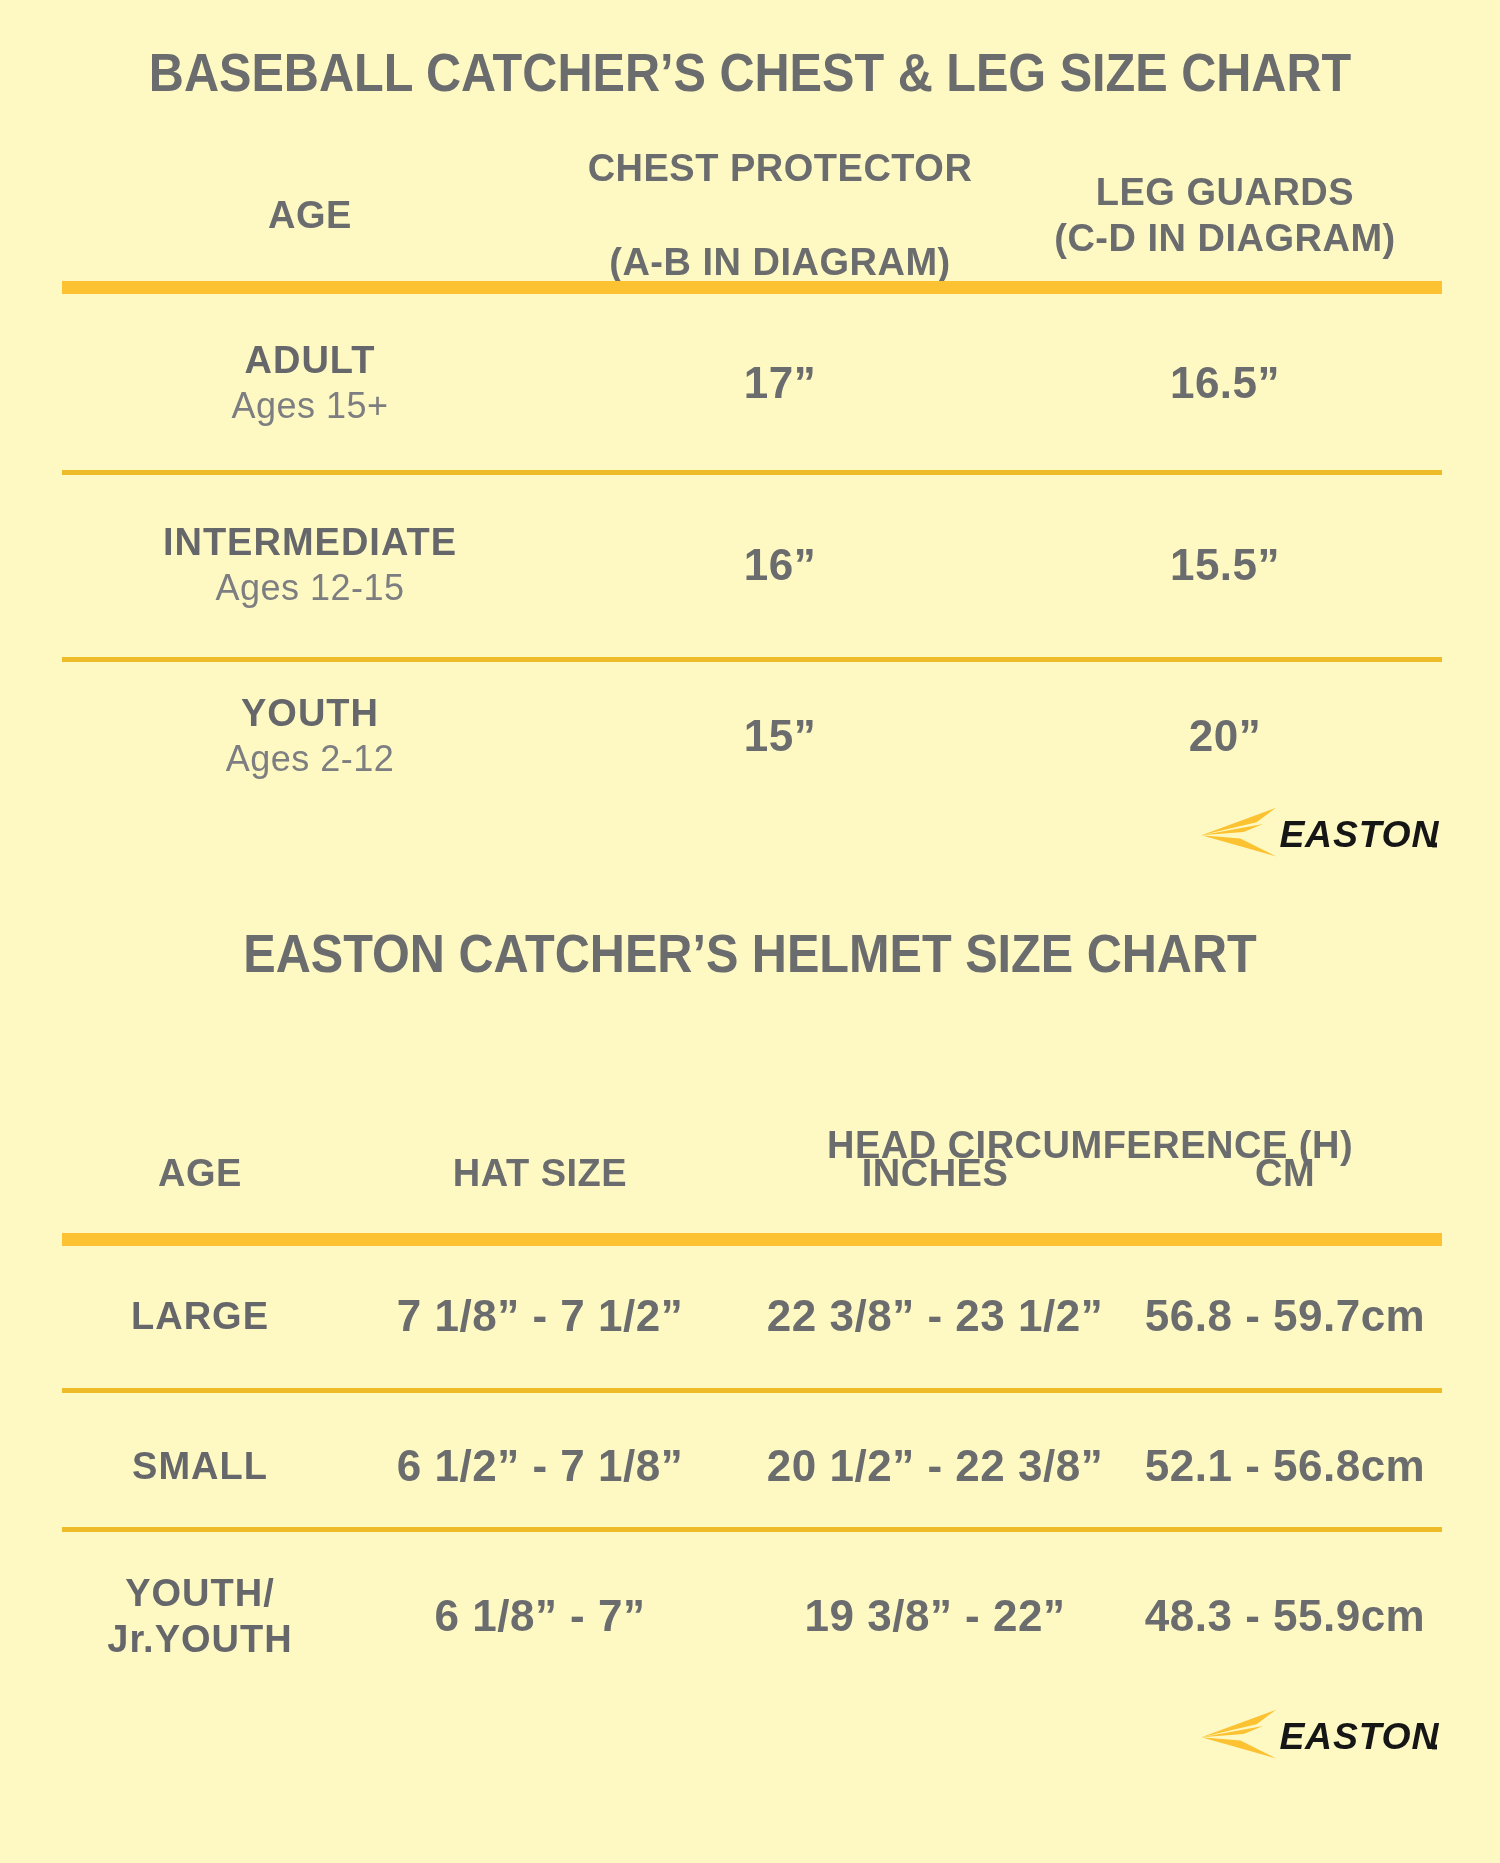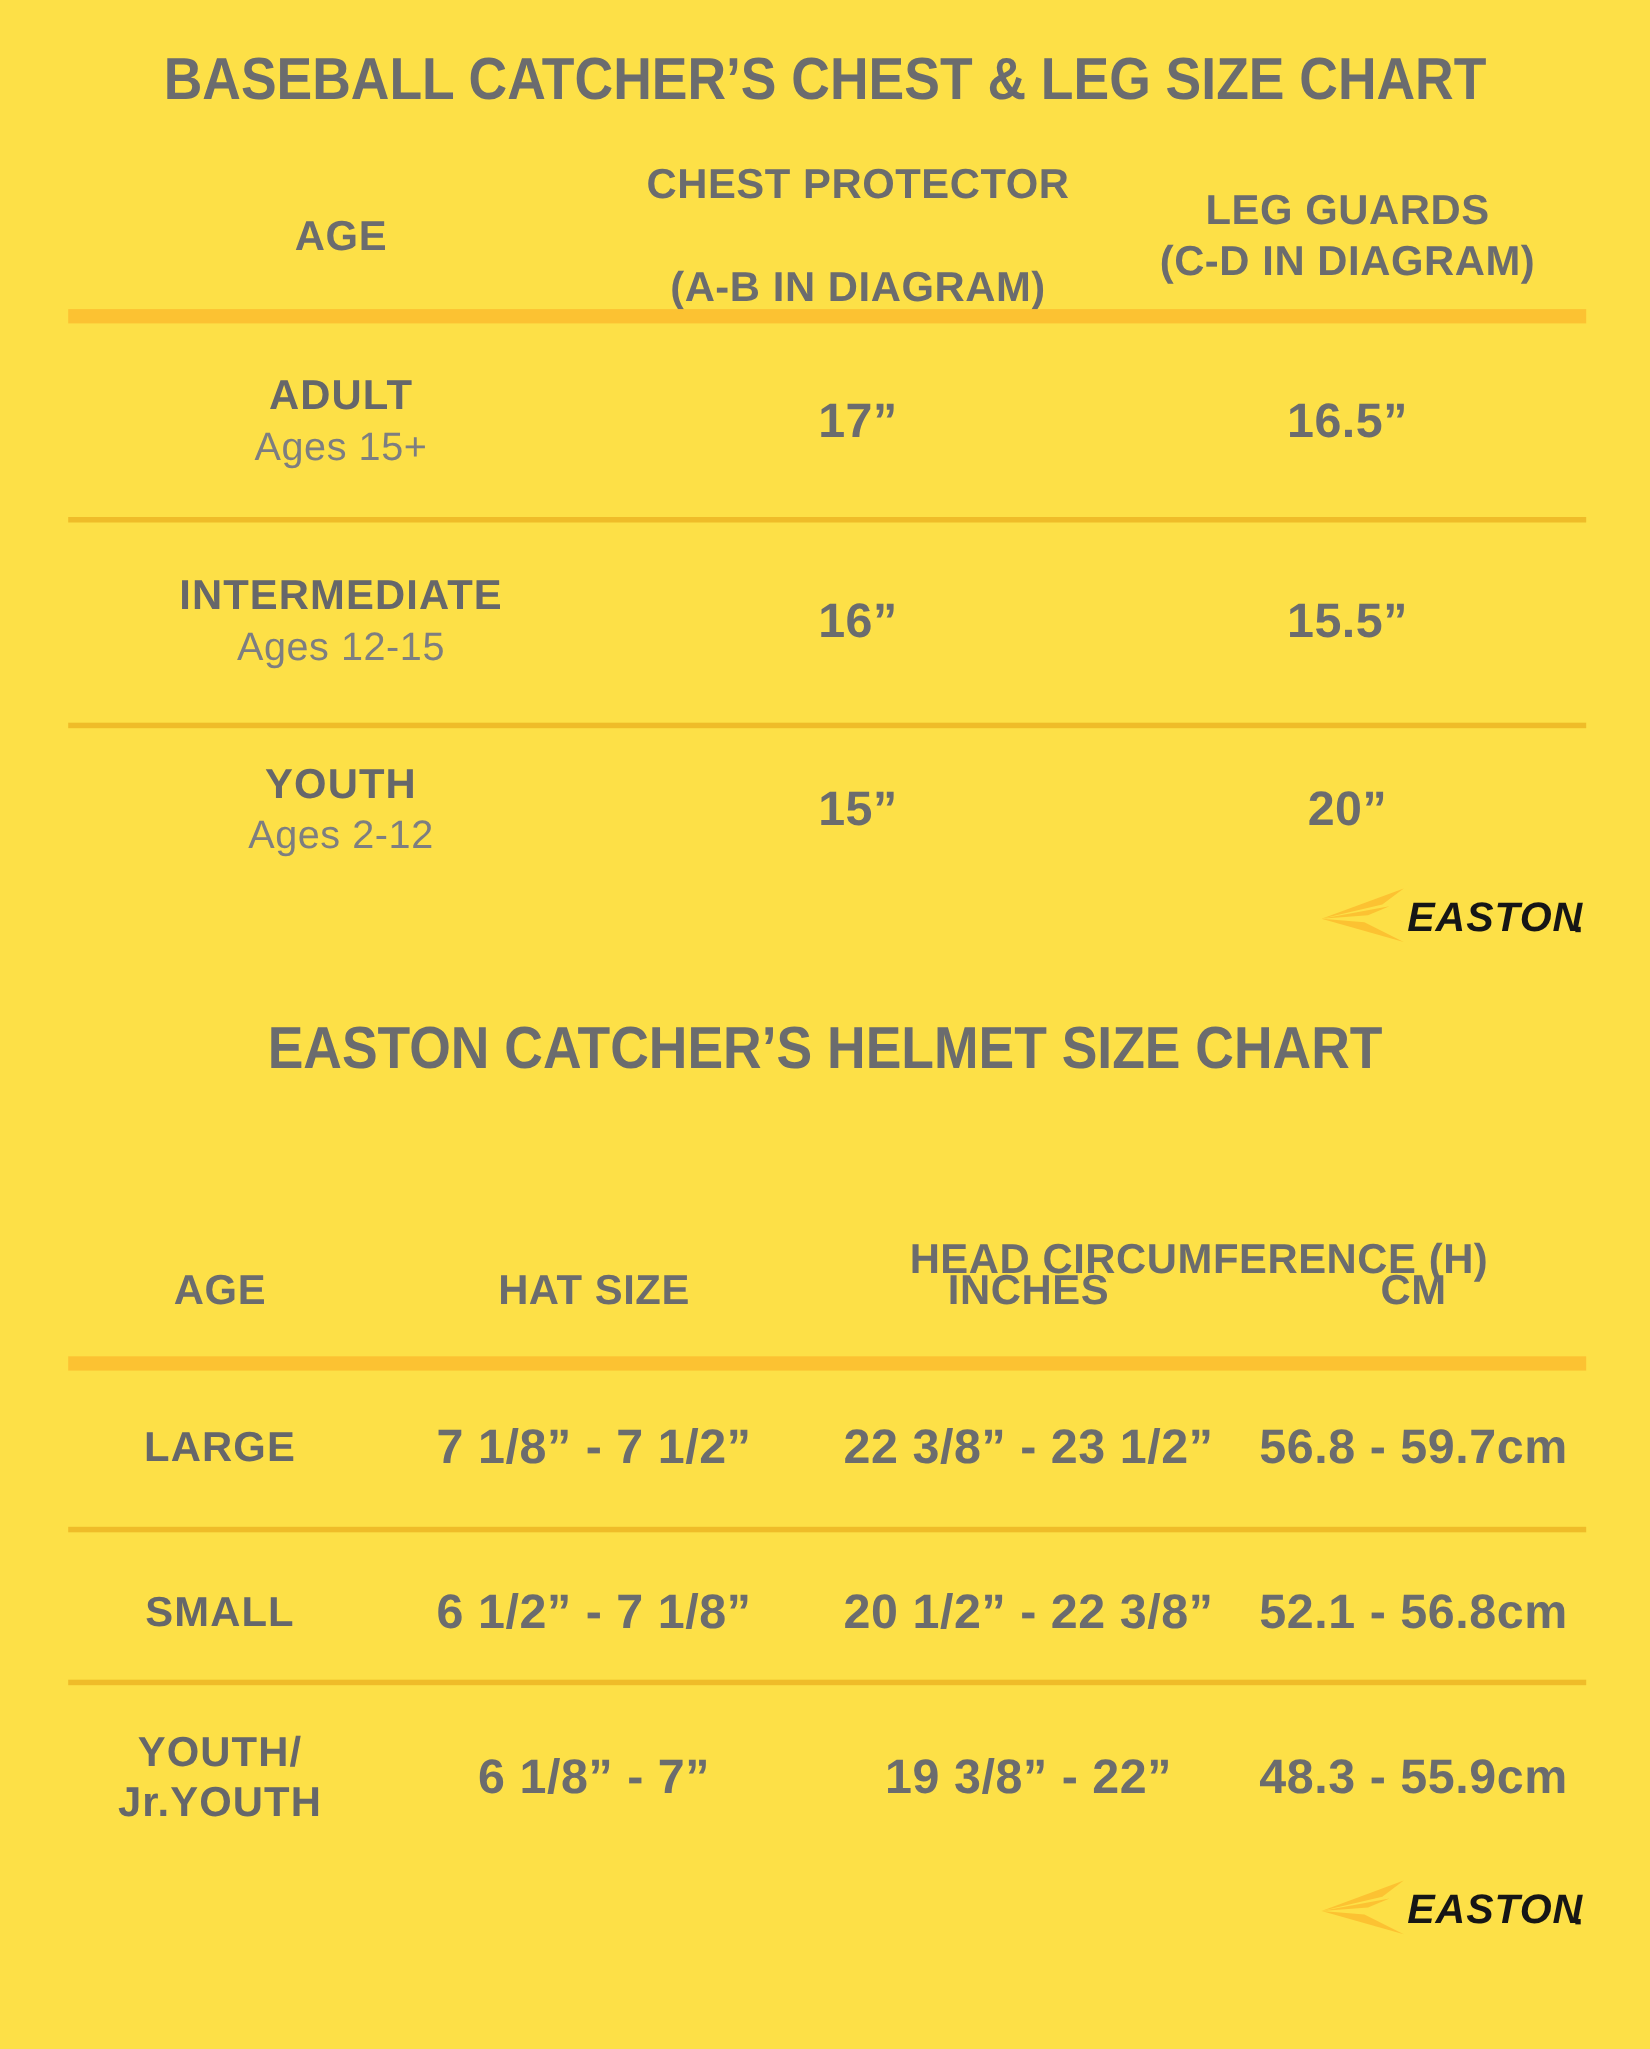--- a/index.html
+++ b/index.html
@@ -1,17 +1,17 @@
 <!DOCTYPE html>
 <html><head>
 <meta charset="utf-8">
 <style>
   html,body{margin:0;padding:0;background:#ffffff;}
   body{font-family:"Liberation Sans", sans-serif;}
-  .canvas{position:relative;width:1500px;height:1863px;background:#fde047;overflow:hidden;}
+  .canvas{position:relative;width:1500px;height:1863px;background:#fef9c3;overflow:hidden;}
 
   
   .chart-title{position:absolute;left:0;width:1500px;text-align:center;
     font-weight:bold;font-size:54px;color:#6b6c6e;letter-spacing:0px;line-height:60px;white-space:nowrap;}
   .chart-title .squeeze{display:inline-block;transform:scaleX(0.9);transform-origin:center;}
 
   
   .row{position:absolute;left:60px;display:flex;align-items:center;}
   .t1 .c1{width:500px;} .t1 .c2{width:440px;gap:48px;} .t1 .c3{width:450px;}
   .t2 .c1{width:280px;} .t2 .c2{width:400px;} .t2 .c3{width:390px;} .t2 .c4{width:310px;}

